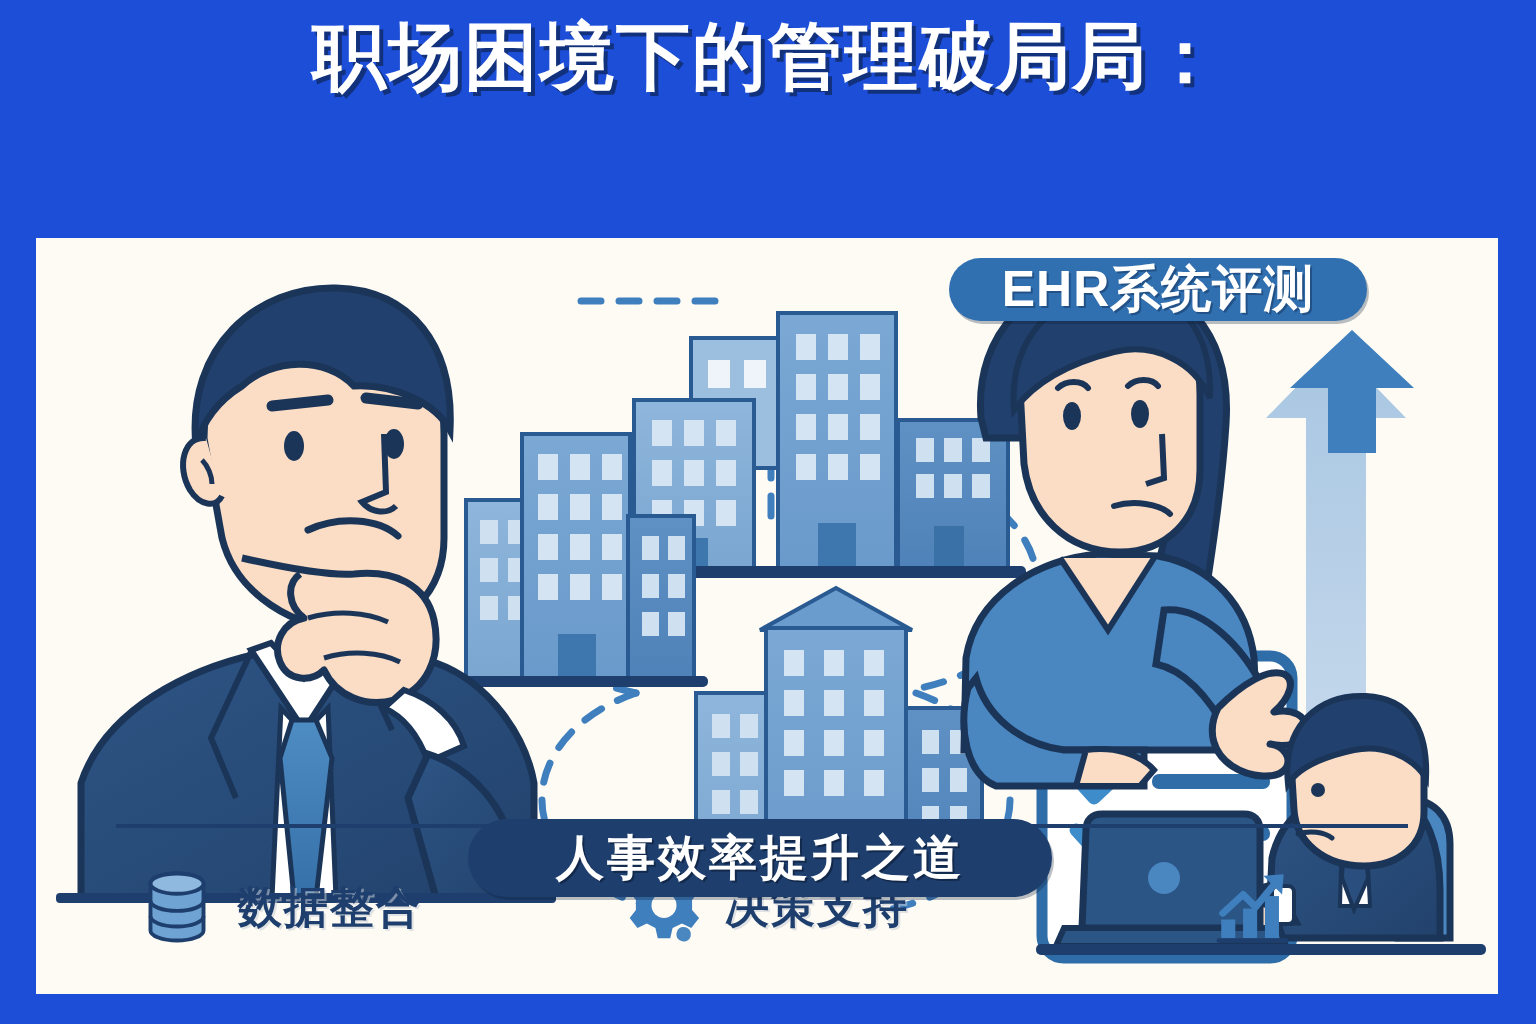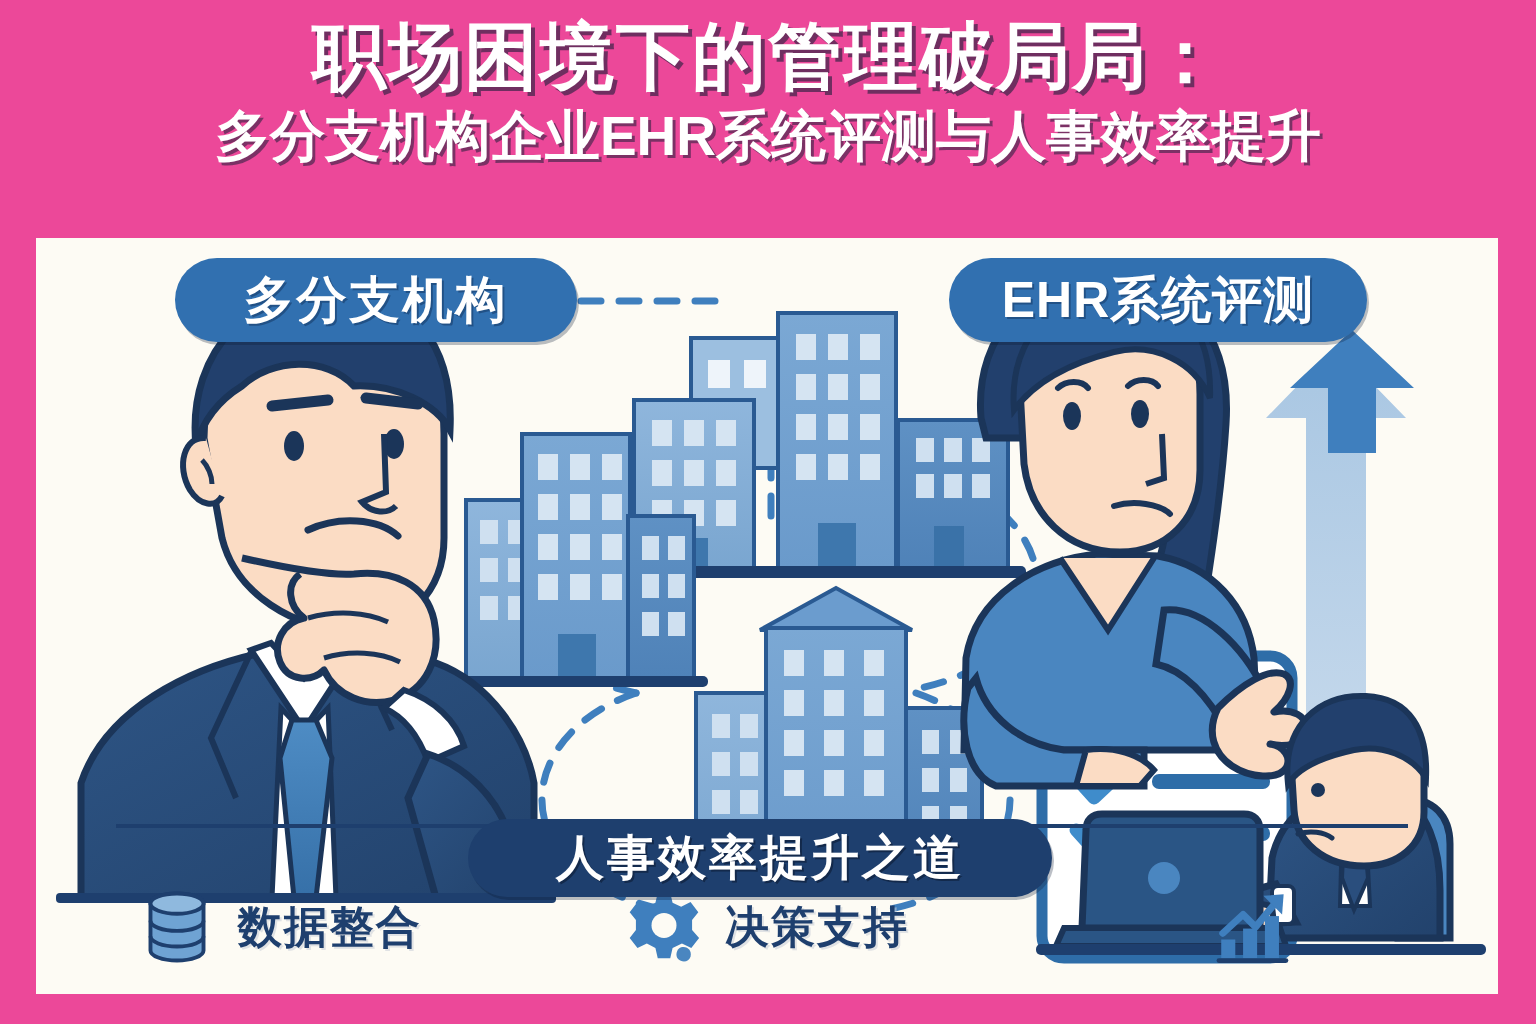--- a/index.html
+++ b/index.html
@@ -10,21 +10,21 @@
   body {
     width: 1536px;
     height: 1024px;
     overflow: hidden;
     font-family: "Liberation Sans", "DejaVu Sans", sans-serif;
   }
   .poster {
     position: relative;
     width: 1536px;
     height: 1024px;
-    background: #ec4899;
+    background: #1d4ed8;
     overflow: hidden;
   }
 
   
   .title-block {
     position: absolute;
     top: 18px;
     left: 0;
     width: 1536px;
     text-align: center;
@@ -80,21 +80,21 @@
     height: 84px;
     background: #3170b0;
     font-size: 50px;
     letter-spacing: 3px;
     text-shadow: 2px 2px 0 rgba(15,45,85,0.45);
   }
   .pill-right {
     left: 913px;
     top: 20px;
     width: 418px;
-    height: 84px;
+    height: 63px;
     background: #3170b0;
     font-size: 50px;
     letter-spacing: 1px;
     text-shadow: 2px 2px 0 rgba(15,45,85,0.45);
   }
   .pill-bottom {
     left: 432px;
     top: 549px;
     width: 584px;
     height: 78px;
@@ -128,21 +128,21 @@
   }
 
   
   .features {
     position: absolute;
     left: 0;
     top: 630px;
     width: 1462px;
     height: 118px;
     display: flex;
-    align-items: center;
+    align-items: flex-start;
   }
   .feature {
     flex: 1 1 0;
     display: flex;
     align-items: center;
     justify-content: center;
     gap: 22px;
   }
   .feature-icon {
     width: 78px;
@@ -159,21 +159,20 @@
     text-shadow: 2px 2px 0 rgba(200,205,215,0.55);
   }
 </style>
 </head>
 <body>
 
 <div class="poster">
 
   <div class="title-block">
     <div class="title-line1">职场困境下的管理破局局：</div>
-    <div class="title-line2">多分支机构企业EHR系统评测与人事效率提升</div>
   </div>
 
   <div class="panel">
 
     <svg class="art" viewBox="0 0 1462 756">
       <defs>
         <linearGradient id="bldA" x1="0" y1="0" x2="0" y2="1">
           <stop offset="0%" stop-color="#7ba8d4"></stop>
           <stop offset="100%" stop-color="#6a9acb"></stop>
         </linearGradient>
@@ -459,21 +458,20 @@
         <circle cx="1128" cy="640" r="16" fill="#4a86c0"></circle>
         <path d="M 1028 690 L 1244 690 L 1250 708 L 1020 708 Z" fill="#2a5585" stroke="#1b3559" stroke-width="6"></path>
 
         <rect x="1000" y="706" width="450" height="11" rx="5" fill="#1e3f6e"></rect>
       </g>
     </svg>
 
     <div class="divider divider-left"></div>
     <div class="divider divider-right"></div>
 
-    <div class="pill pill-left">多分支机构</div>
     <div class="pill pill-right">EHR系统评测</div>
     <div class="pill pill-bottom">人事效率提升之道</div>
 
     <div class="features">
 
       <div class="feature">
         <svg class="feature-icon" viewBox="0 0 100 100">
           <ellipse cx="50" cy="20" rx="34" ry="13" fill="#6fa3d3" stroke="#1e3f6e" stroke-width="5"></ellipse>
           <path d="M 16 20 L 16 80 C 16 87 31 93 50 93 C 69 93 84 87 84 80 L 84 20" fill="#6fa3d3" stroke="#1e3f6e" stroke-width="5"></path>
           <path d="M 16 42 C 16 49 31 55 50 55 C 69 55 84 49 84 42" fill="none" stroke="#1e3f6e" stroke-width="5"></path>

